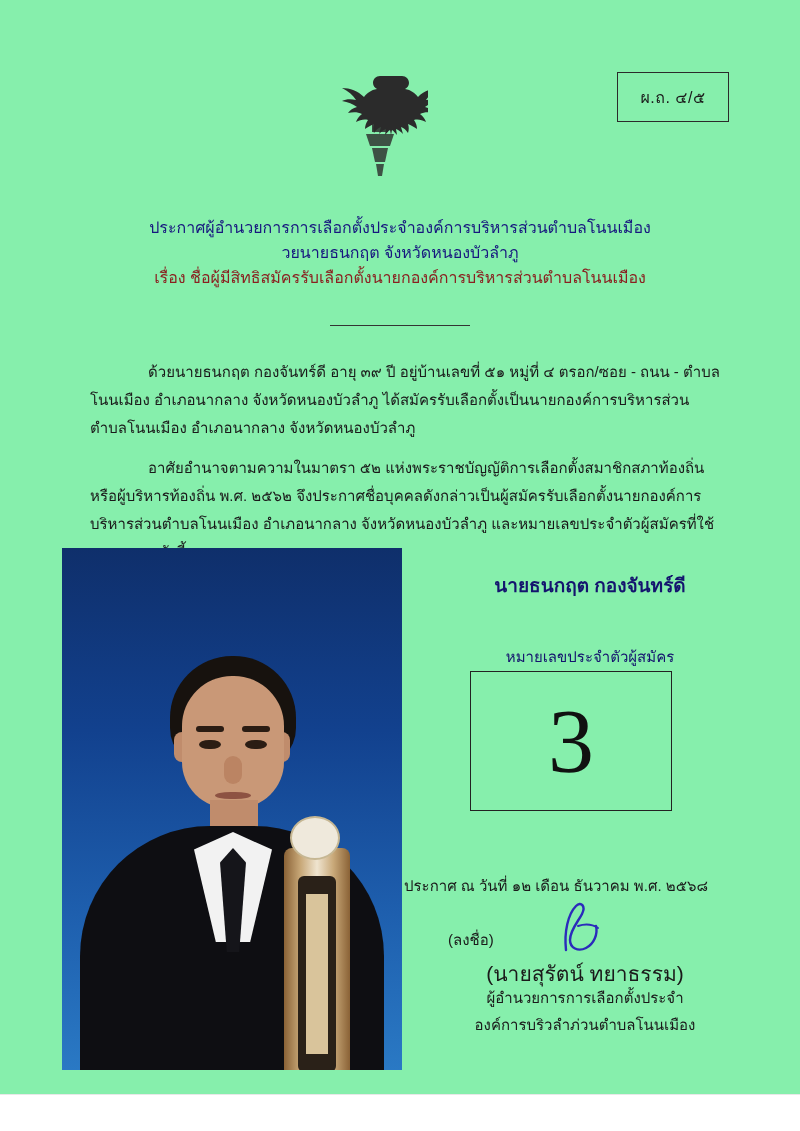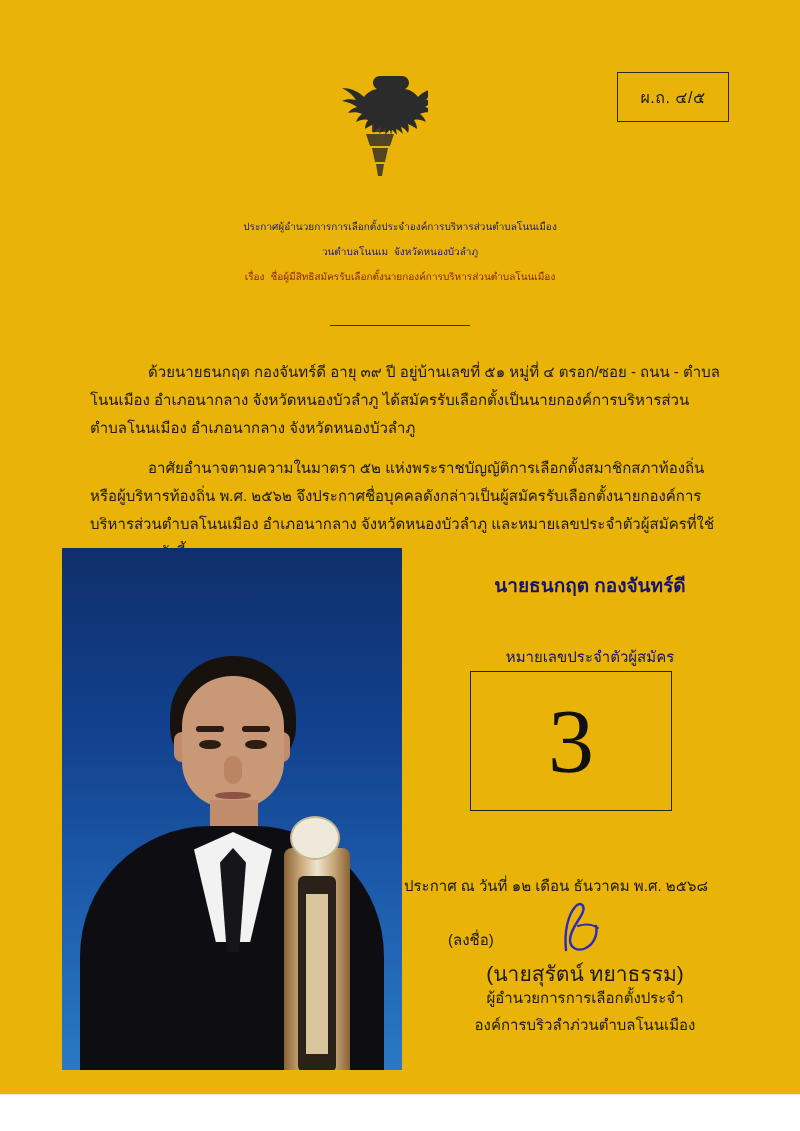--- a/index.html
+++ b/index.html
@@ -11,21 +11,21 @@
     width: 800px;
     height: 1131px;
     position: relative;
     font-family: "Liberation Sans", sans-serif;
     color: #1a1a1a;
     overflow: hidden;
   }
   .page {
     position: absolute;
     inset: 0;
-    background: #eab308;
+    background: #86efac;
   }
   
   .form-code-box {
     position: absolute;
     top: 72px;
     left: 617px;
     width: 110px;
     height: 48px;
     border: 1px solid #2b2b2b;
     display: flex;
@@ -45,24 +45,23 @@
   .emblem svg { display: block; width: 100%; height: 100%; }
 
   .header-block {
     position: absolute;
     top: 215px;
     left: 0;
     width: 800px;
     text-align: center;
   }
   .header-line {
-    font-size: 10px;
+    font-size: 16px;
     line-height: 25px;
     color: #15157a;
-    font-family: Liberation Mono, monospace;
   }
   .header-line.l1, .header-line.l2 { color: #17177f; }
   .header-line.l3 { color: #8a2020; text-align: center; }
 
   .divider {
     position: absolute;
     top: 325px;
     left: 330px;
     width: 140px;
     border-top: 1px solid #333;
@@ -309,21 +308,21 @@
         <path d="M40 54h16v10H40z" opacity="0.85"></path>
         <path d="M34 66h28l-4 12H38z" opacity="0.8"></path>
         <path d="M40 80h16l-3 14h-10z" opacity="0.8"></path>
         <path d="M44 96h8l-2 12h-4z" opacity="0.8"></path>
       </g>
     </svg>
   </div>
 
   <div class="header-block">
     <div class="header-line l1">ประกาศผู้อำนวยการการเลือกตั้งประจำองค์การบริหารส่วนตำบลโนนเมือง</div>
-    <div class="header-line l2">วนตำบลโนนเม จังหวัดหนองบัวลำภู</div>
+    <div class="header-line l2">วยนายธนกฤต จังหวัดหนองบัวลำภู</div>
     <div class="header-line l3">เรื่อง  ชื่อผู้มีสิทธิสมัครรับเลือกตั้งนายกองค์การบริหารส่วนตำบลโนนเมือง</div>
   </div>
 
   <div class="divider"></div>
 
   <div class="body-block">
     <div class="para"><span class="indent"></span><span>ด้วยนายธนกฤต กองจันทร์ดี อายุ ๓๙ ปี อยู่บ้านเลขที่ ๕๑ หมู่ที่ ๔ ตรอก/ซอย - ถนน - ตำบลโนนเมือง อำเภอนากลาง จังหวัดหนองบัวลำภู ได้สมัครรับเลือกตั้งเป็นนายกองค์การบริหารส่วนตำบลโนนเมือง อำเภอนากลาง จังหวัดหนองบัวลำภู</span></div>
     <div class="para"><span class="indent"></span><span>อาศัยอำนาจตามความในมาตรา ๕๒ แห่งพระราชบัญญัติการเลือกตั้งสมาชิกสภาท้องถิ่นหรือผู้บริหารท้องถิ่น พ.ศ. ๒๕๖๒ จึงประกาศชื่อบุคคลดังกล่าวเป็นผู้สมัครรับเลือกตั้งนายกองค์การบริหารส่วนตำบลโนนเมือง อำเภอนากลาง จังหวัดหนองบัวลำภู และหมายเลขประจำตัวผู้สมัครที่ใช้ลงคะแนน ดังนี้</span></div>
   </div>
 

